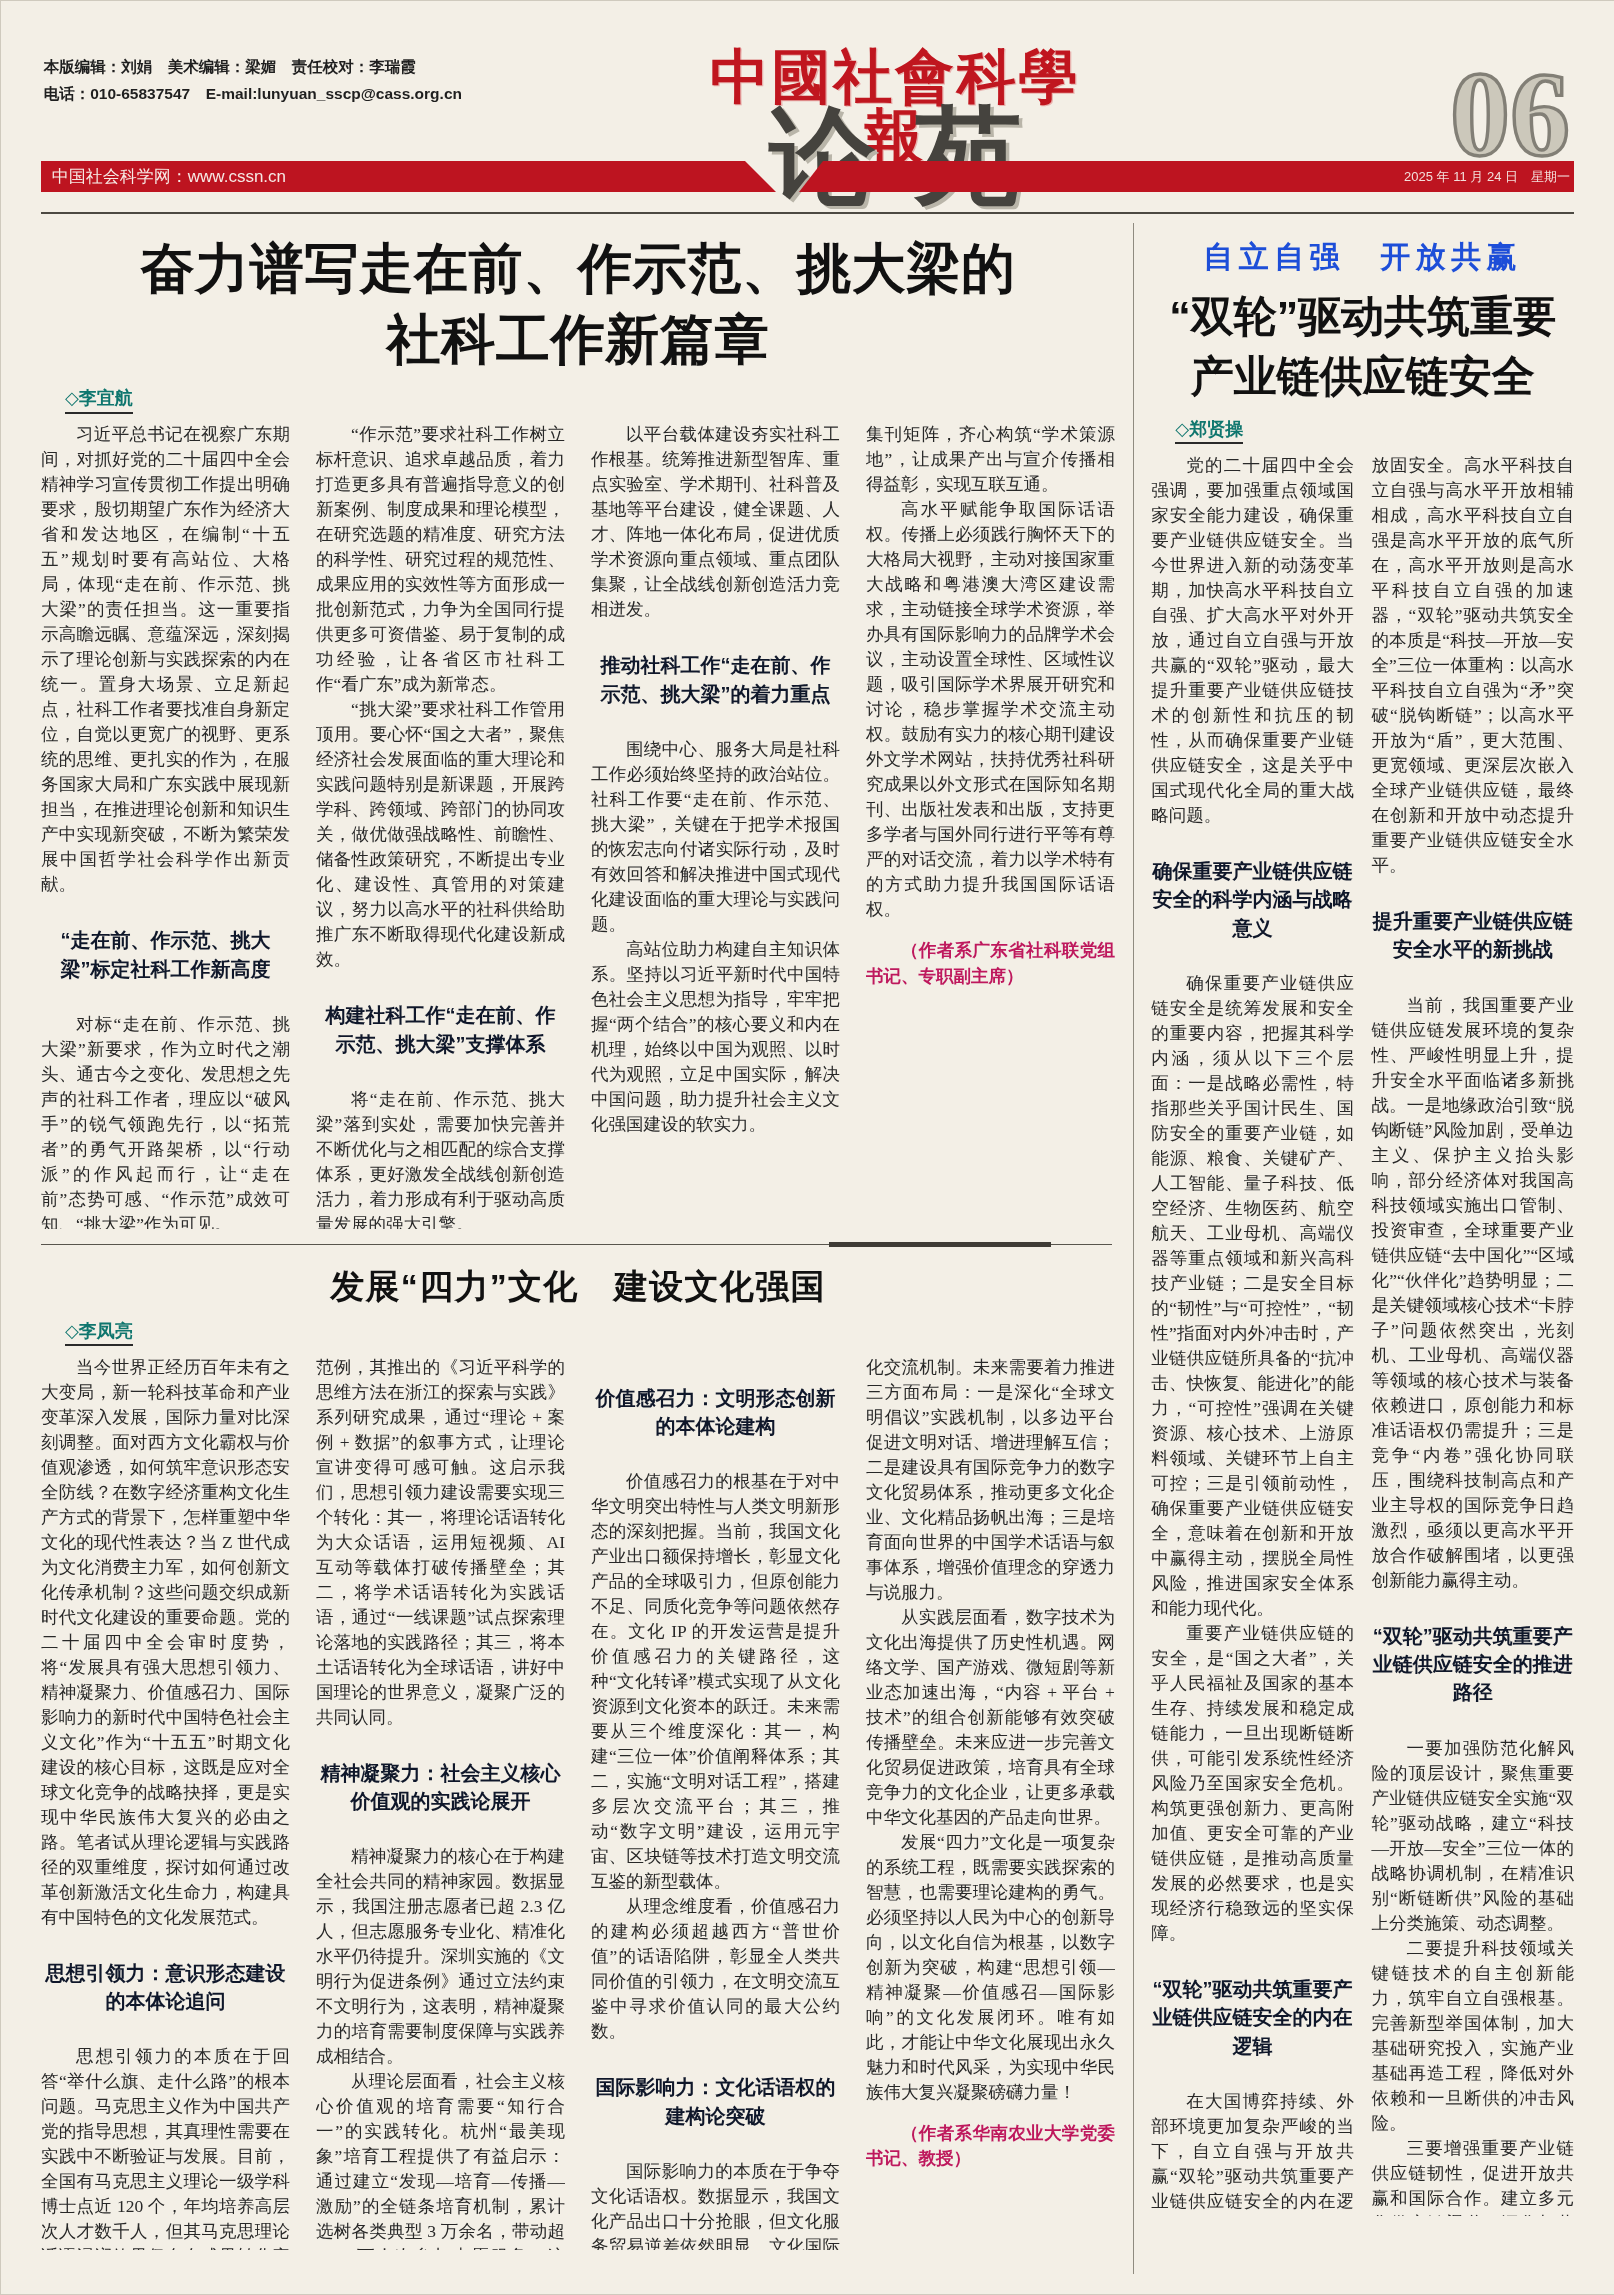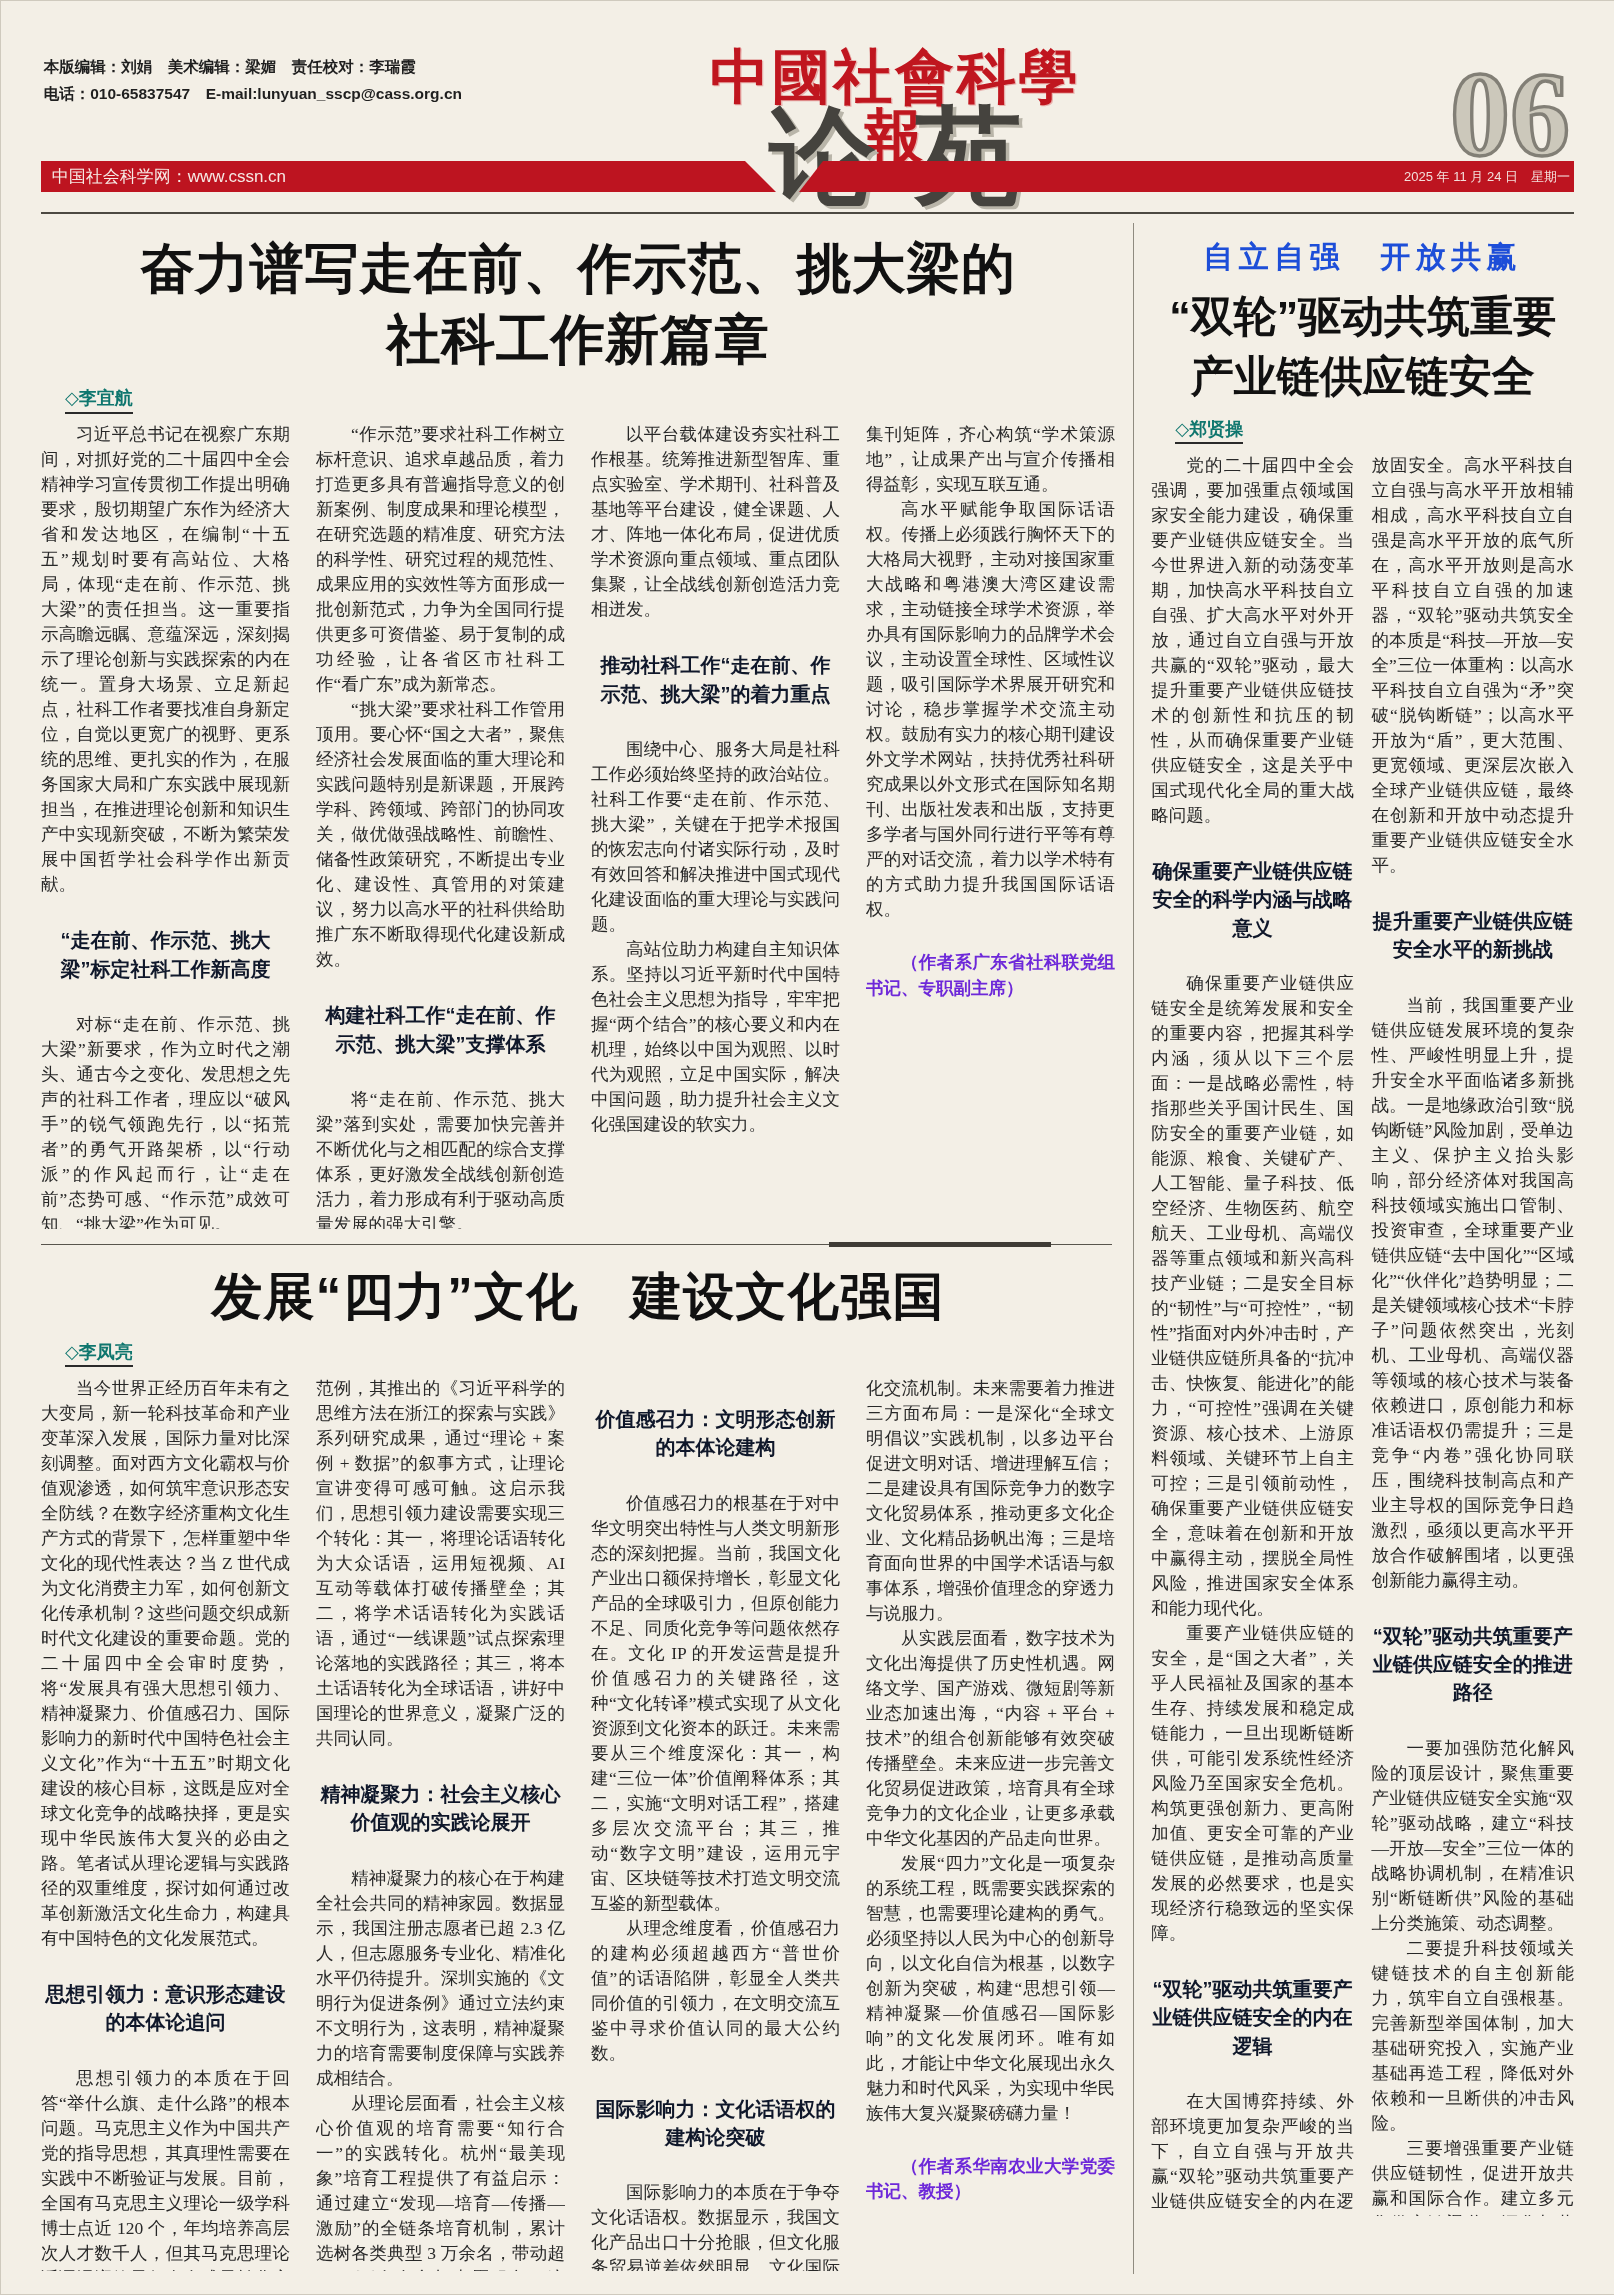--- a/index.html
+++ b/index.html
@@ -26,39 +26,39 @@
            clip-path:polygon(24px 0,100% 0,100% 100%,0 100%);
            color:#f3dfdb;font-size:13px;line-height:31px;text-align:right;padding-right:4px;box-sizing:border-box;
            font-family:Liberation Sans, sans-serif;}
   
   .main{position:absolute;top:211px;left:40px;right:40px;bottom:13.5px;display:flex;border-top:2px solid #4c4942;}
   .left-block{width:1074px;}
   .vdiv{width:1.3px;background:#8f8b80;margin:9.4px 0 6.7px 17.5px;}
   .right-block{flex:1;padding-left:17.5px;min-width:0;}
   .headline{font-family:"Liberation Sans","DejaVu Sans",sans-serif;font-weight:900;text-align:center;color:#111;}
   .a1-head{font-size:54px;line-height:1.32;margin:19px 13.5px 4px;letter-spacing:0.7px;}
-  .a3-head{font-size:51px;line-height:1.25;margin:20px 13.5px 4px;letter-spacing:1.3px;}
+  .a3-head{font-size:34px;line-height:1.25;margin:20px 13.5px 4px;letter-spacing:1.3px;}
   .kicker{font-family:"Liberation Sans","DejaVu Sans",sans-serif;font-weight:900;text-align:center;
           font-size:30px;letter-spacing:5.4px;margin-top:23px;color:#1d4ed8;}
   .a2-head{font-size:43px;line-height:1.38;margin:9.4px 0 4px;}
   .byline{margin:10.8px 0 12px 24px;font-size:18px;font-weight:700;color:#0f766e;
           font-family:"Liberation Sans","DejaVu Sans",sans-serif;}
   .byline span{border-bottom:2px solid #2a2a2a;padding-bottom:3.4px;}
   .cols{display:flex;gap:26px;}
   .col{flex:1;min-width:0;overflow:hidden;text-align:justify;}
   .cols-a1 .col{height:807px;}
   .cols-a3 .col{height:895px;}
   .cols-a2{gap:17.5px;}
   .cols-a2 .col{height:1763px;}
   .para{font-size:17.5px;line-height:25px;text-indent:2em;color:#282828;}
   .cont{text-indent:0;}
   .colsub{font-family:"Liberation Sans","DejaVu Sans",sans-serif;font-weight:900;font-size:20px;
           line-height:1.42;text-align:center;text-indent:0;margin:29px 0;color:#0f172a;}
   .attrib{font-family:"Liberation Sans","DejaVu Sans",sans-serif;font-weight:700;font-size:17.5px;
-          line-height:25.6px;text-indent:2em;margin-top:28px;color:#6d28d9;}
+          line-height:25.6px;text-indent:2em;margin-top:16px;color:#be185d;}
   .art-div{border-top:1.3px solid #58554d;margin:15px 2.7px 0 0;position:relative;}
   .art-div::after{content:"";position:absolute;right:61px;top:-3.4px;width:222px;height:4.7px;background:#3f3c36;}
 </style>
 </head>
 <body>
 
 <div class="page">
 
   <div class="hdr">
     <div class="editors">

